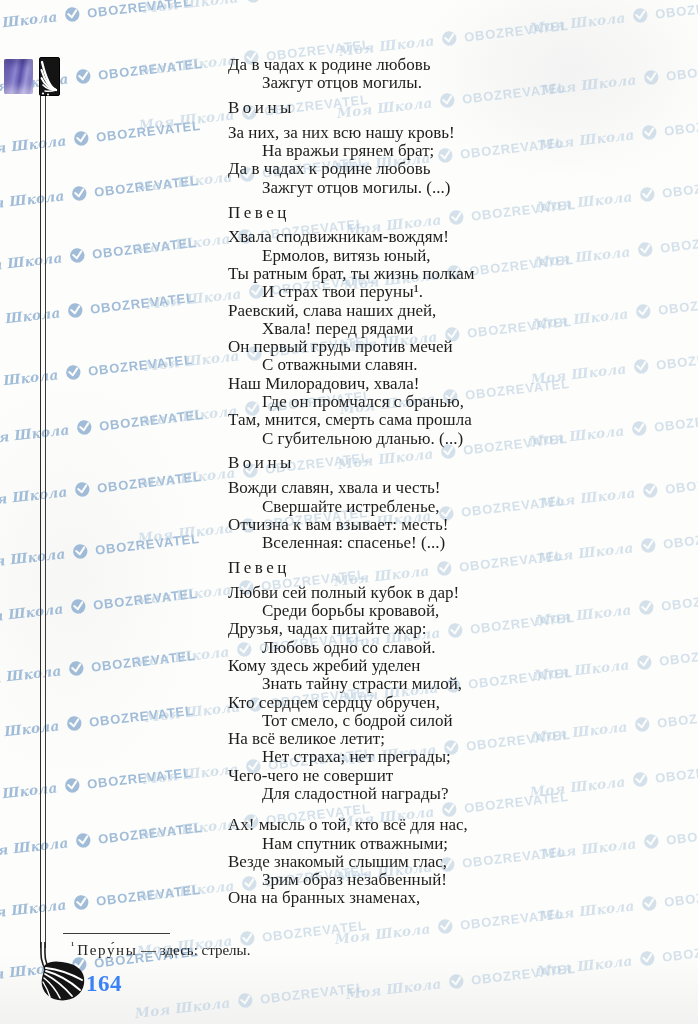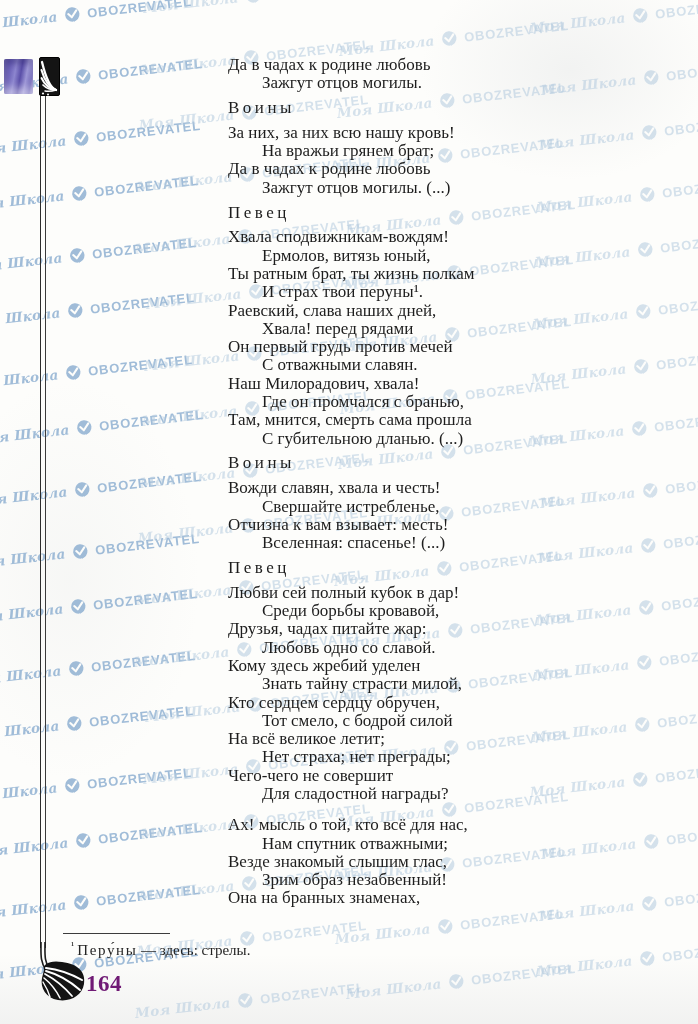--- a/index.html
+++ b/index.html
@@ -42,21 +42,21 @@
   .poem .heading{font-size:17px;line-height:18.3px;letter-spacing:3.5px;text-align:left;
                  margin:6.5px 0 6.5px 0;}
   .poem .stanza{margin:0;}
   .poem .stanza.gap{margin-top:13px;}
 
   
   .fn-rule{position:absolute;left:63px;top:933px;width:107px;height:1.4px;background:#3c3c3c;}
   .footnote{position:absolute;left:71px;top:939px;font-size:15px;color:#242424;white-space:nowrap;}
   .footnote .fn-marker{font-size:11px;vertical-align:6px;padding-right:3px;}
   .footnote .fn-term{letter-spacing:1.6px;}
-  .page-number{position:absolute;left:86px;top:971px;font-size:23px;font-weight:700;color:#701a75;
+  .page-number{position:absolute;left:86px;top:971px;font-size:23px;font-weight:700;color:#3b82f6;
                letter-spacing:.5px;}
 </style>
 </head>
 <body>
 
 <div class="page">
 
   <div class="shade shade-a"></div>
   <div class="shade shade-c"></div>
   <div class="shade shade-b"></div>

